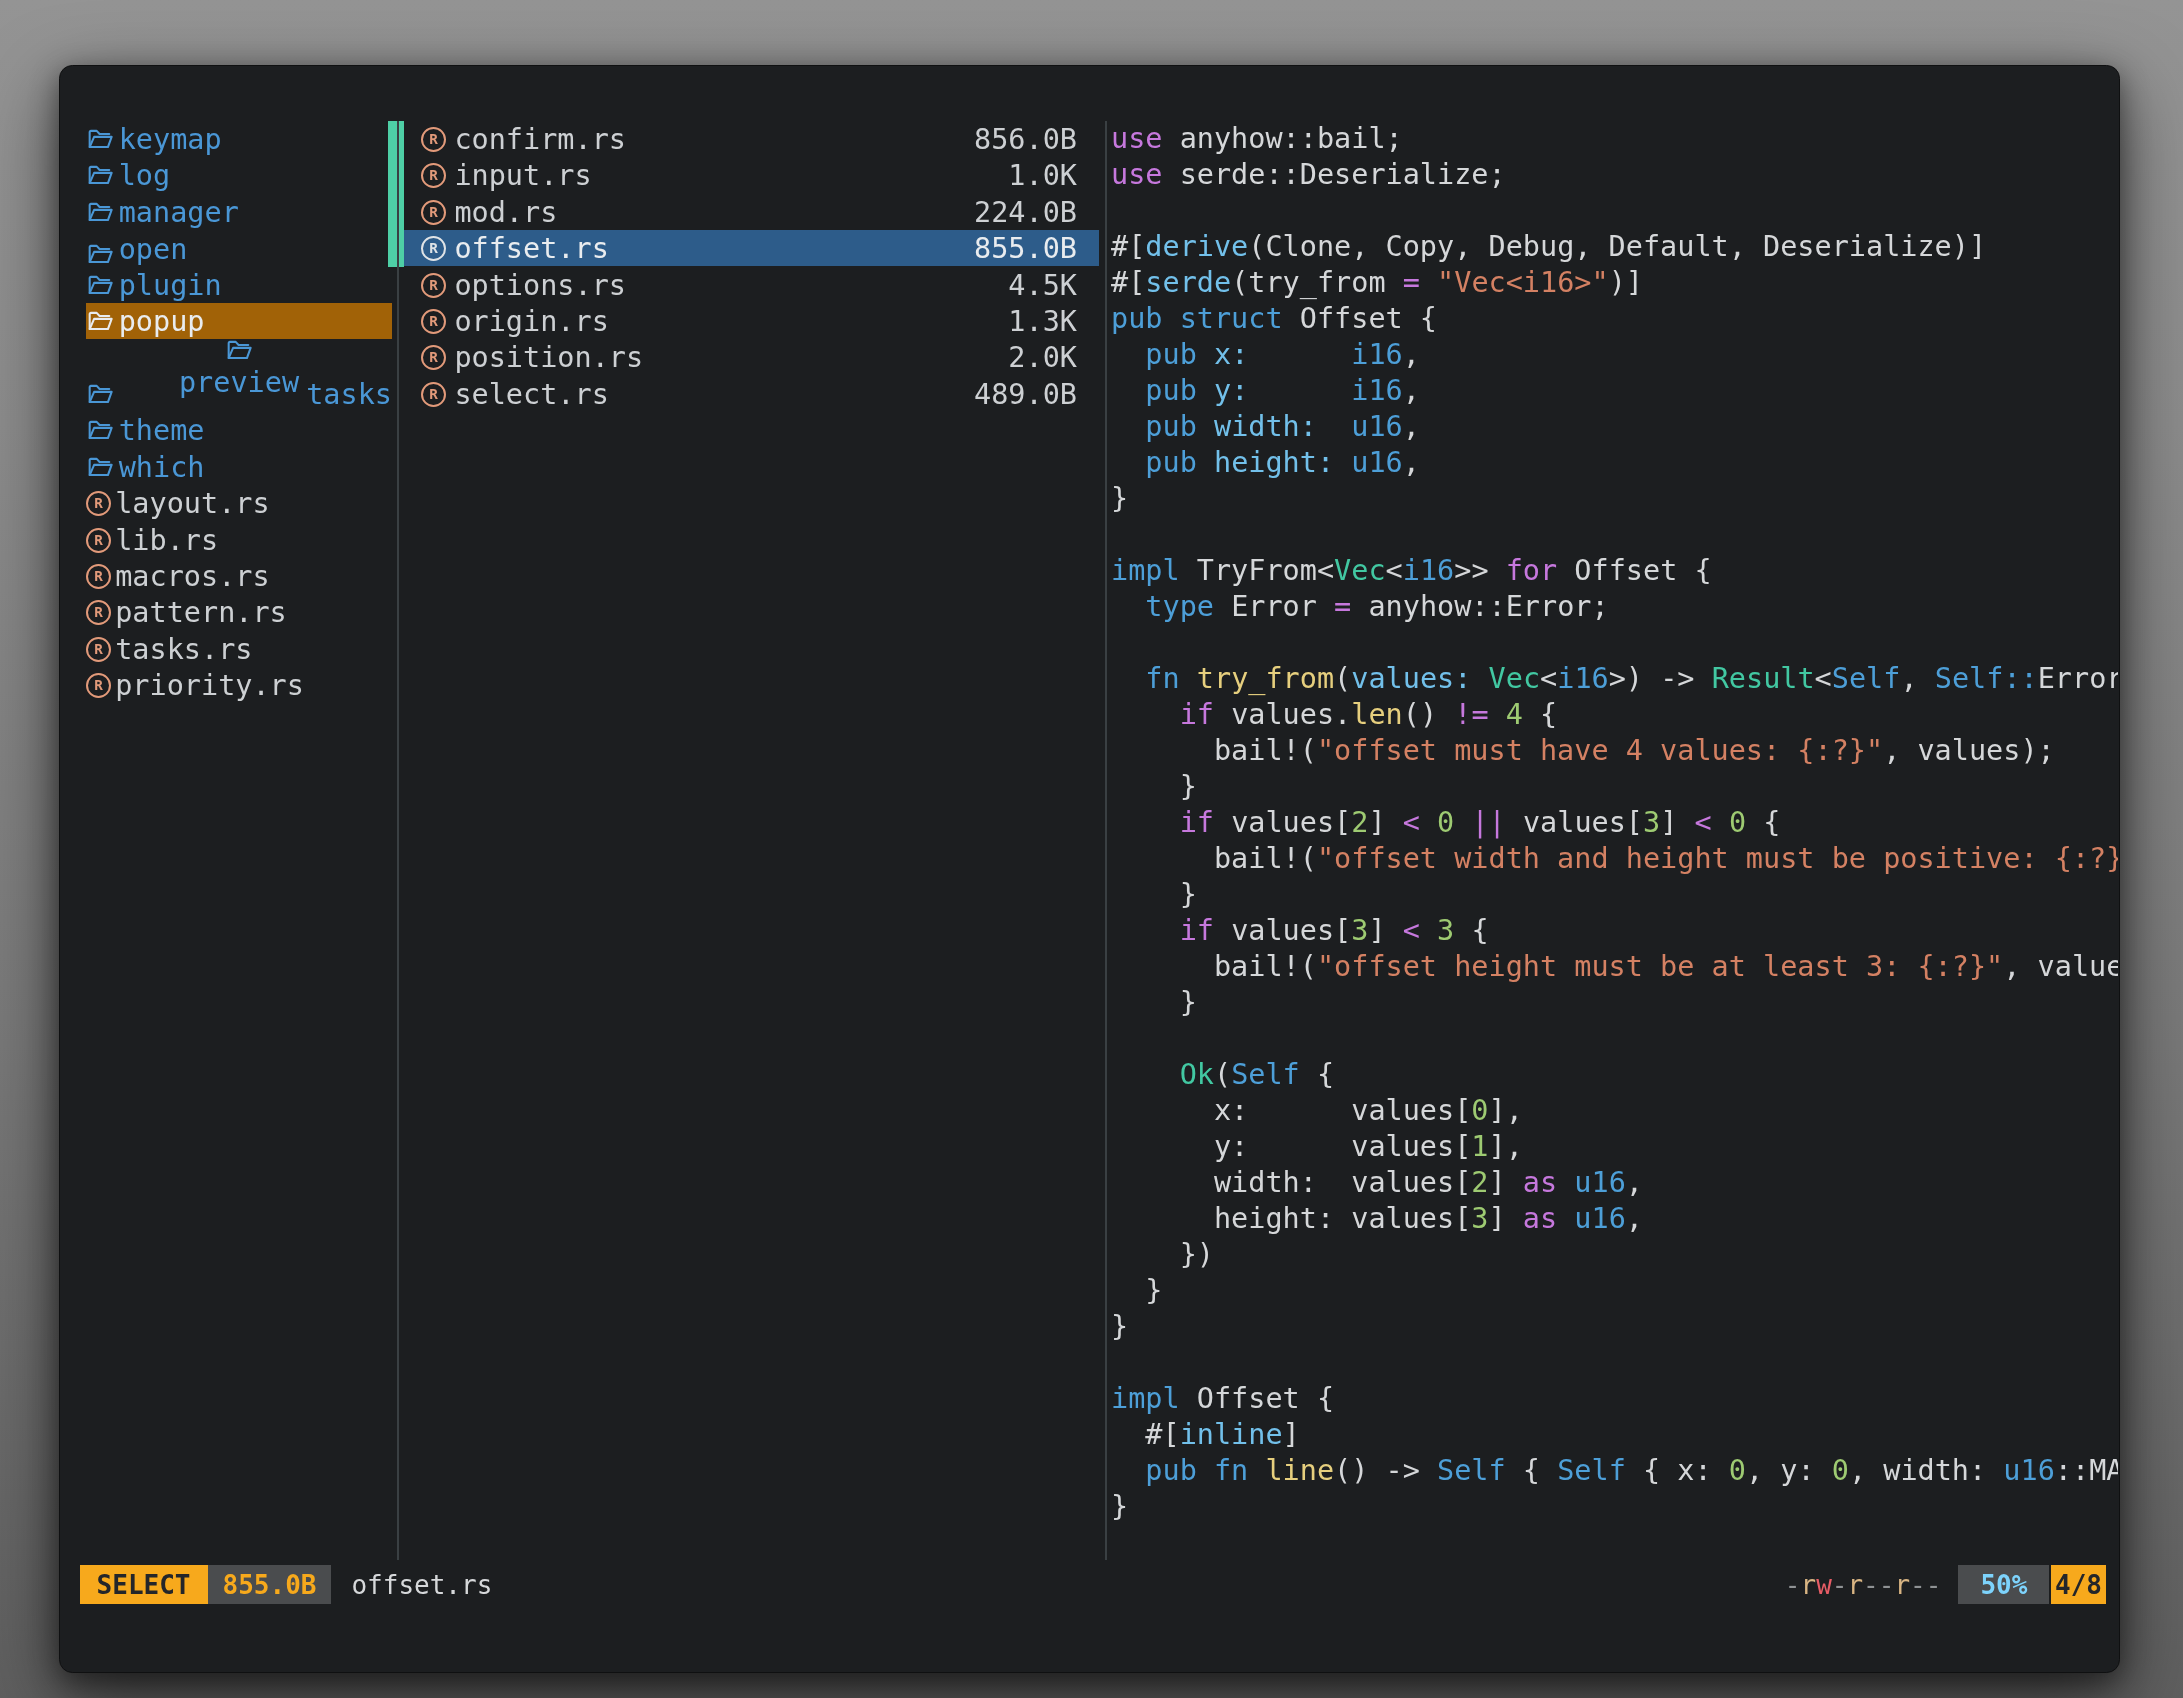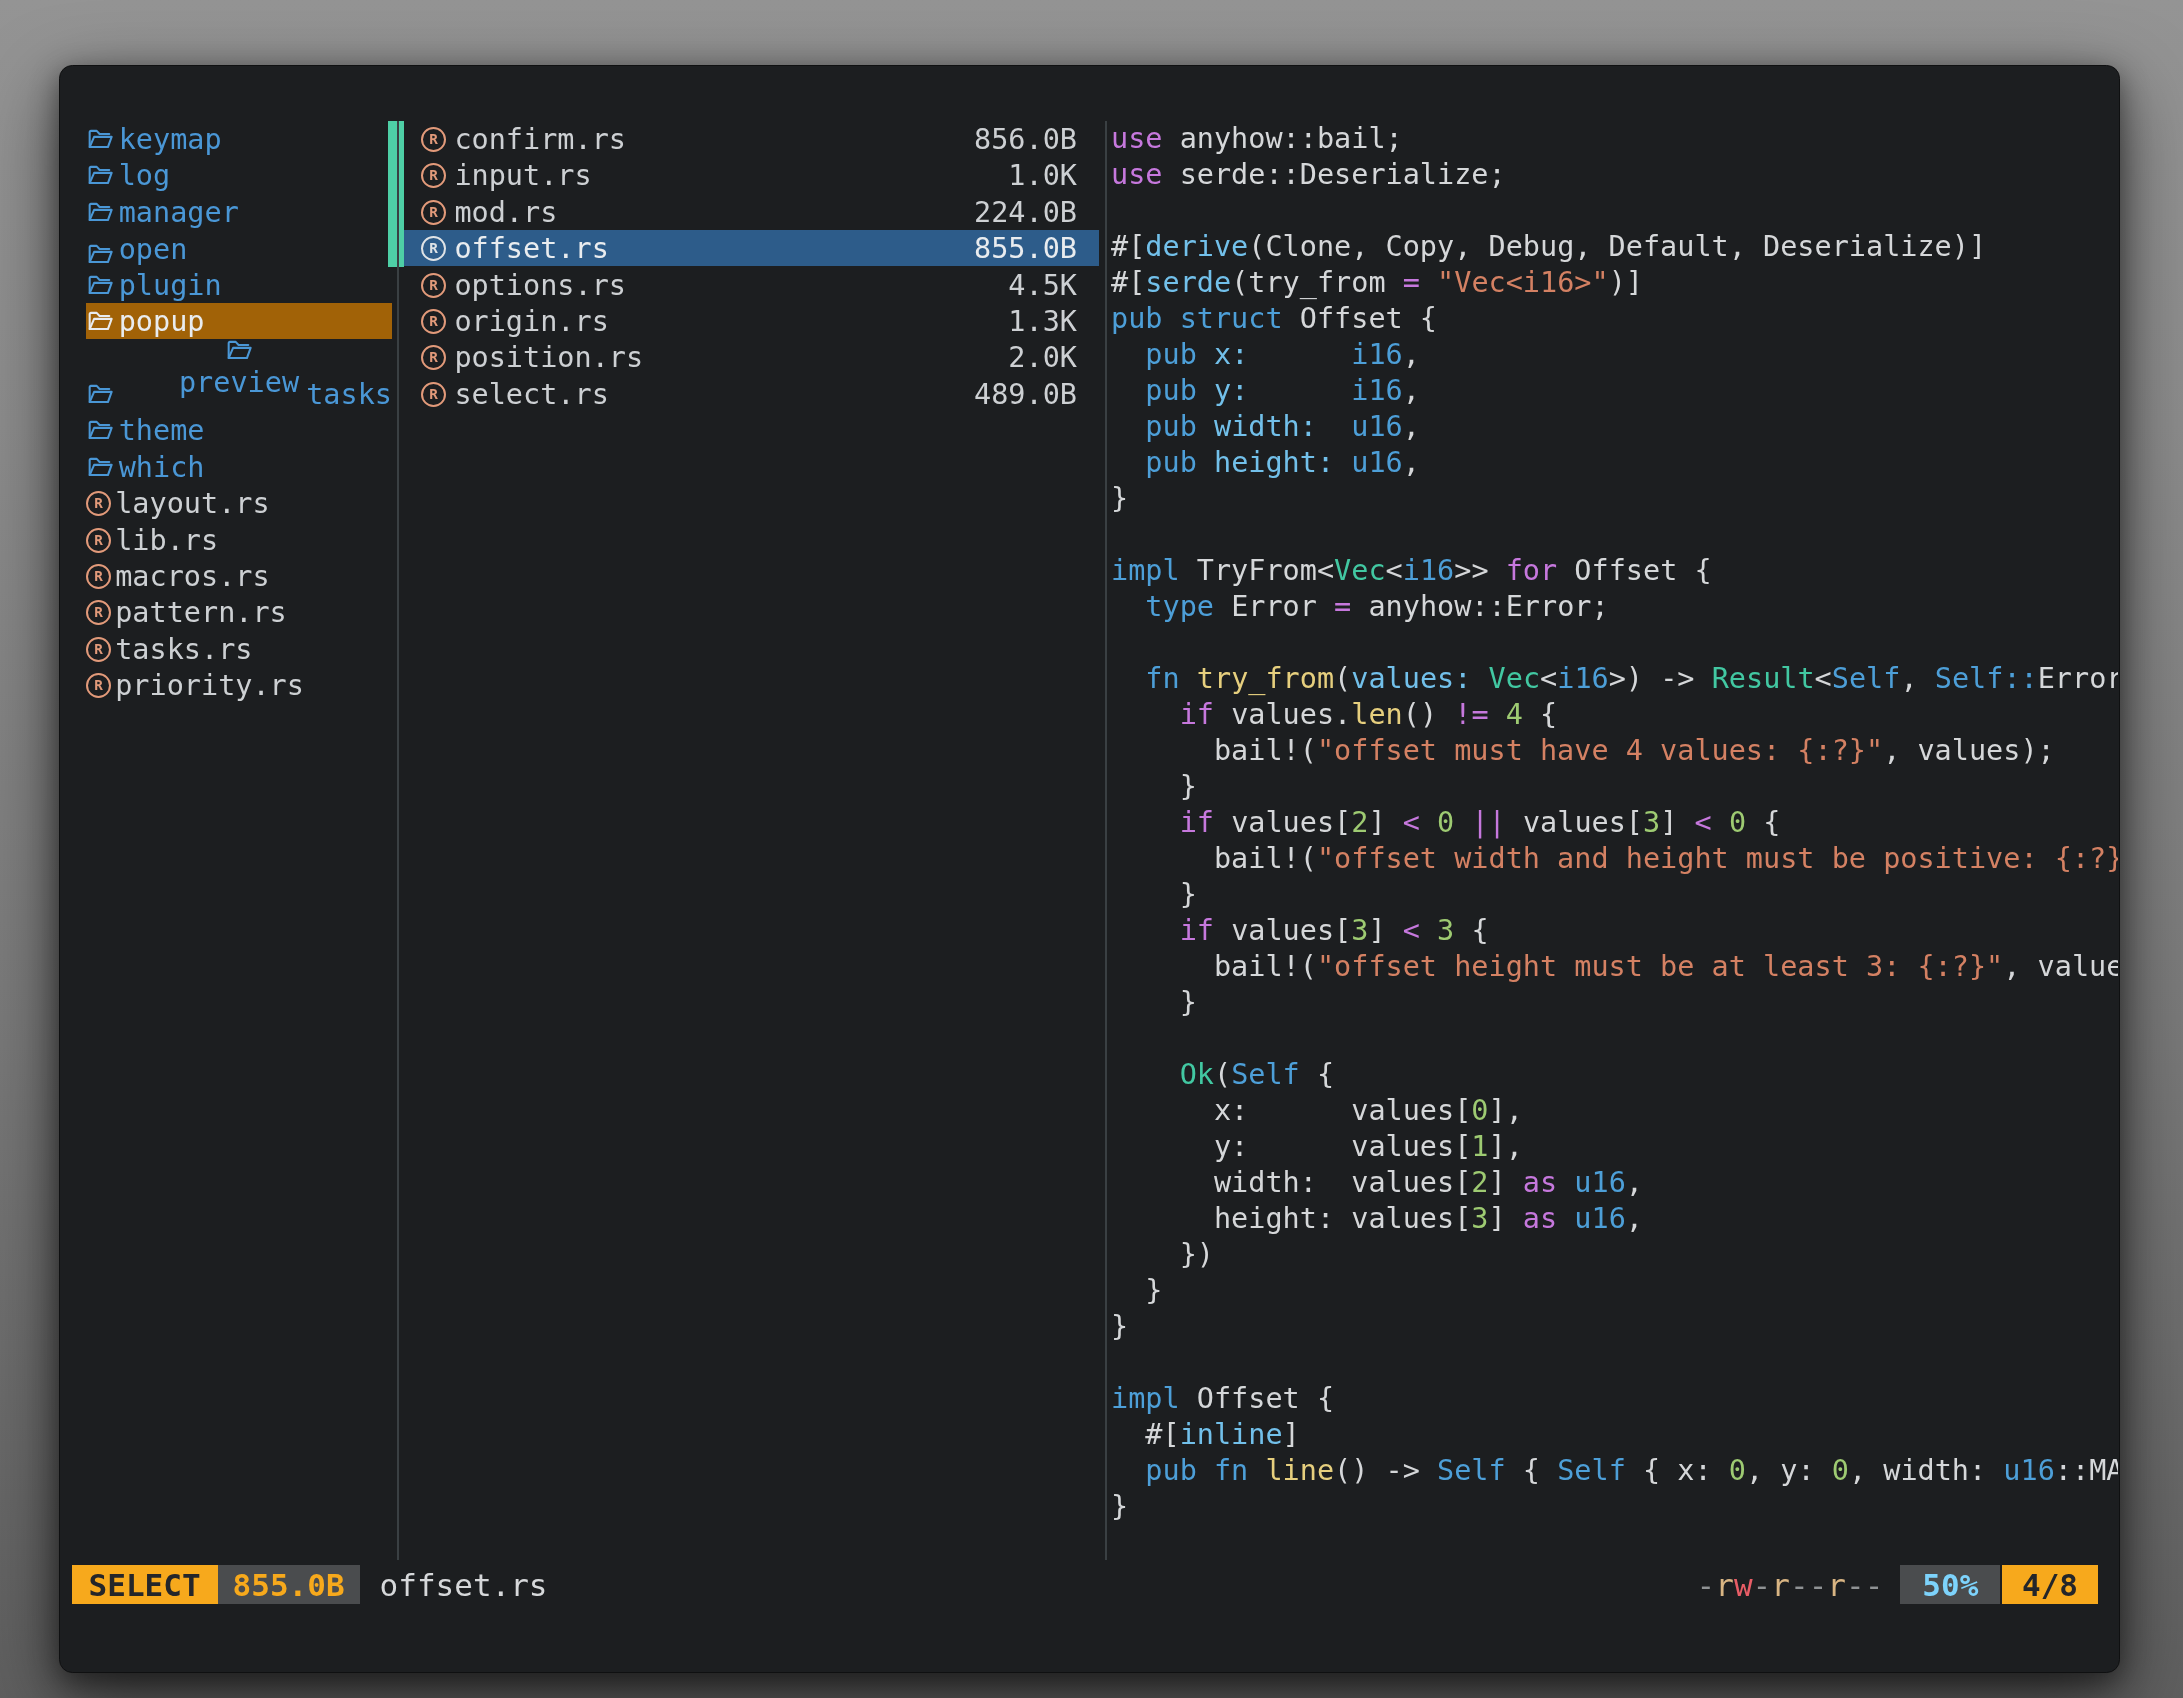--- a/index.html
+++ b/index.html
@@ -35,31 +35,31 @@
   .vdiv.d2{left:1045px;}
 
   
   .code{position:absolute;left:1051px;top:55px;width:1007px;height:1426px;overflow:hidden;
     font-size:28.5px;line-height:36px;white-space:pre;}
   .cl{height:36px;}
   .c-fg{color:#d5d7d9}.c-mag{color:#c678dd}.c-blu{color:#4d9fd8}.c-lbl{color:#72c0ea}
   .c-yel{color:#e6cf7e}.c-grn{color:#9ecb72}.c-tea{color:#42c8a2}.c-org{color:#d48163}
 
   
-  .status{position:absolute;left:4px;top:1499px;width:100%;height:39px;font-size:31px;text-align:right;}
+  .status{position:absolute;left:12px;top:1499px;width:100%;height:39px;font-size:26px;text-align:right;}
   .sleft{position:absolute;left:7.6px;top:0;height:39px;display:flex;}
   .sright{position:absolute;right:25px;top:0;height:39px;display:flex;align-items:stretch;}
   .badge{display:flex;align-items:center;height:39px;}
   .mode{background:#f7a91c;color:#24262a;font-weight:bold;padding:0 17px;}
   .szb{background:#4a4c4e;color:#f7a91c;font-weight:bold;padding:0 15px;}
   .fnm{display:flex;align-items:center;color:#d6d8da;margin-left:20px;}
   .perm{display:flex;align-items:center;margin-right:17px;}
   .p-dash{color:#8f9294}.p-r{color:#d9b583}.p-w{color:#e85d66}
   .pct{background:#4a4c4e;color:#7dd3fc;font-weight:bold;padding:0 22px;}
-  .pos{background:#f7a91c;color:#24262a;font-weight:bold;padding:0 20px;margin-left:1.7px;}
+  .pos{background:#f7a91c;color:#24262a;font-weight:bold;padding:0 4px;margin-left:1.7px;}
 </style>
 </head>
 <body>
 
 <div class="desktop">
   <div class="window">
 
     <div id="sidebar">
         <div class="srow folder" style="top: 55px;"><span class="fico"><svg width="27" height="22.7" viewBox="0 0 26 22" fill="none" stroke="currentColor" stroke-width="2" stroke-linecap="round" stroke-linejoin="round">
               <path d="M2.5 18.5 V4 a1.2 1.2 0 0 1 1.2-1.2 h5.6 l2.8 3 h9.4"></path>

